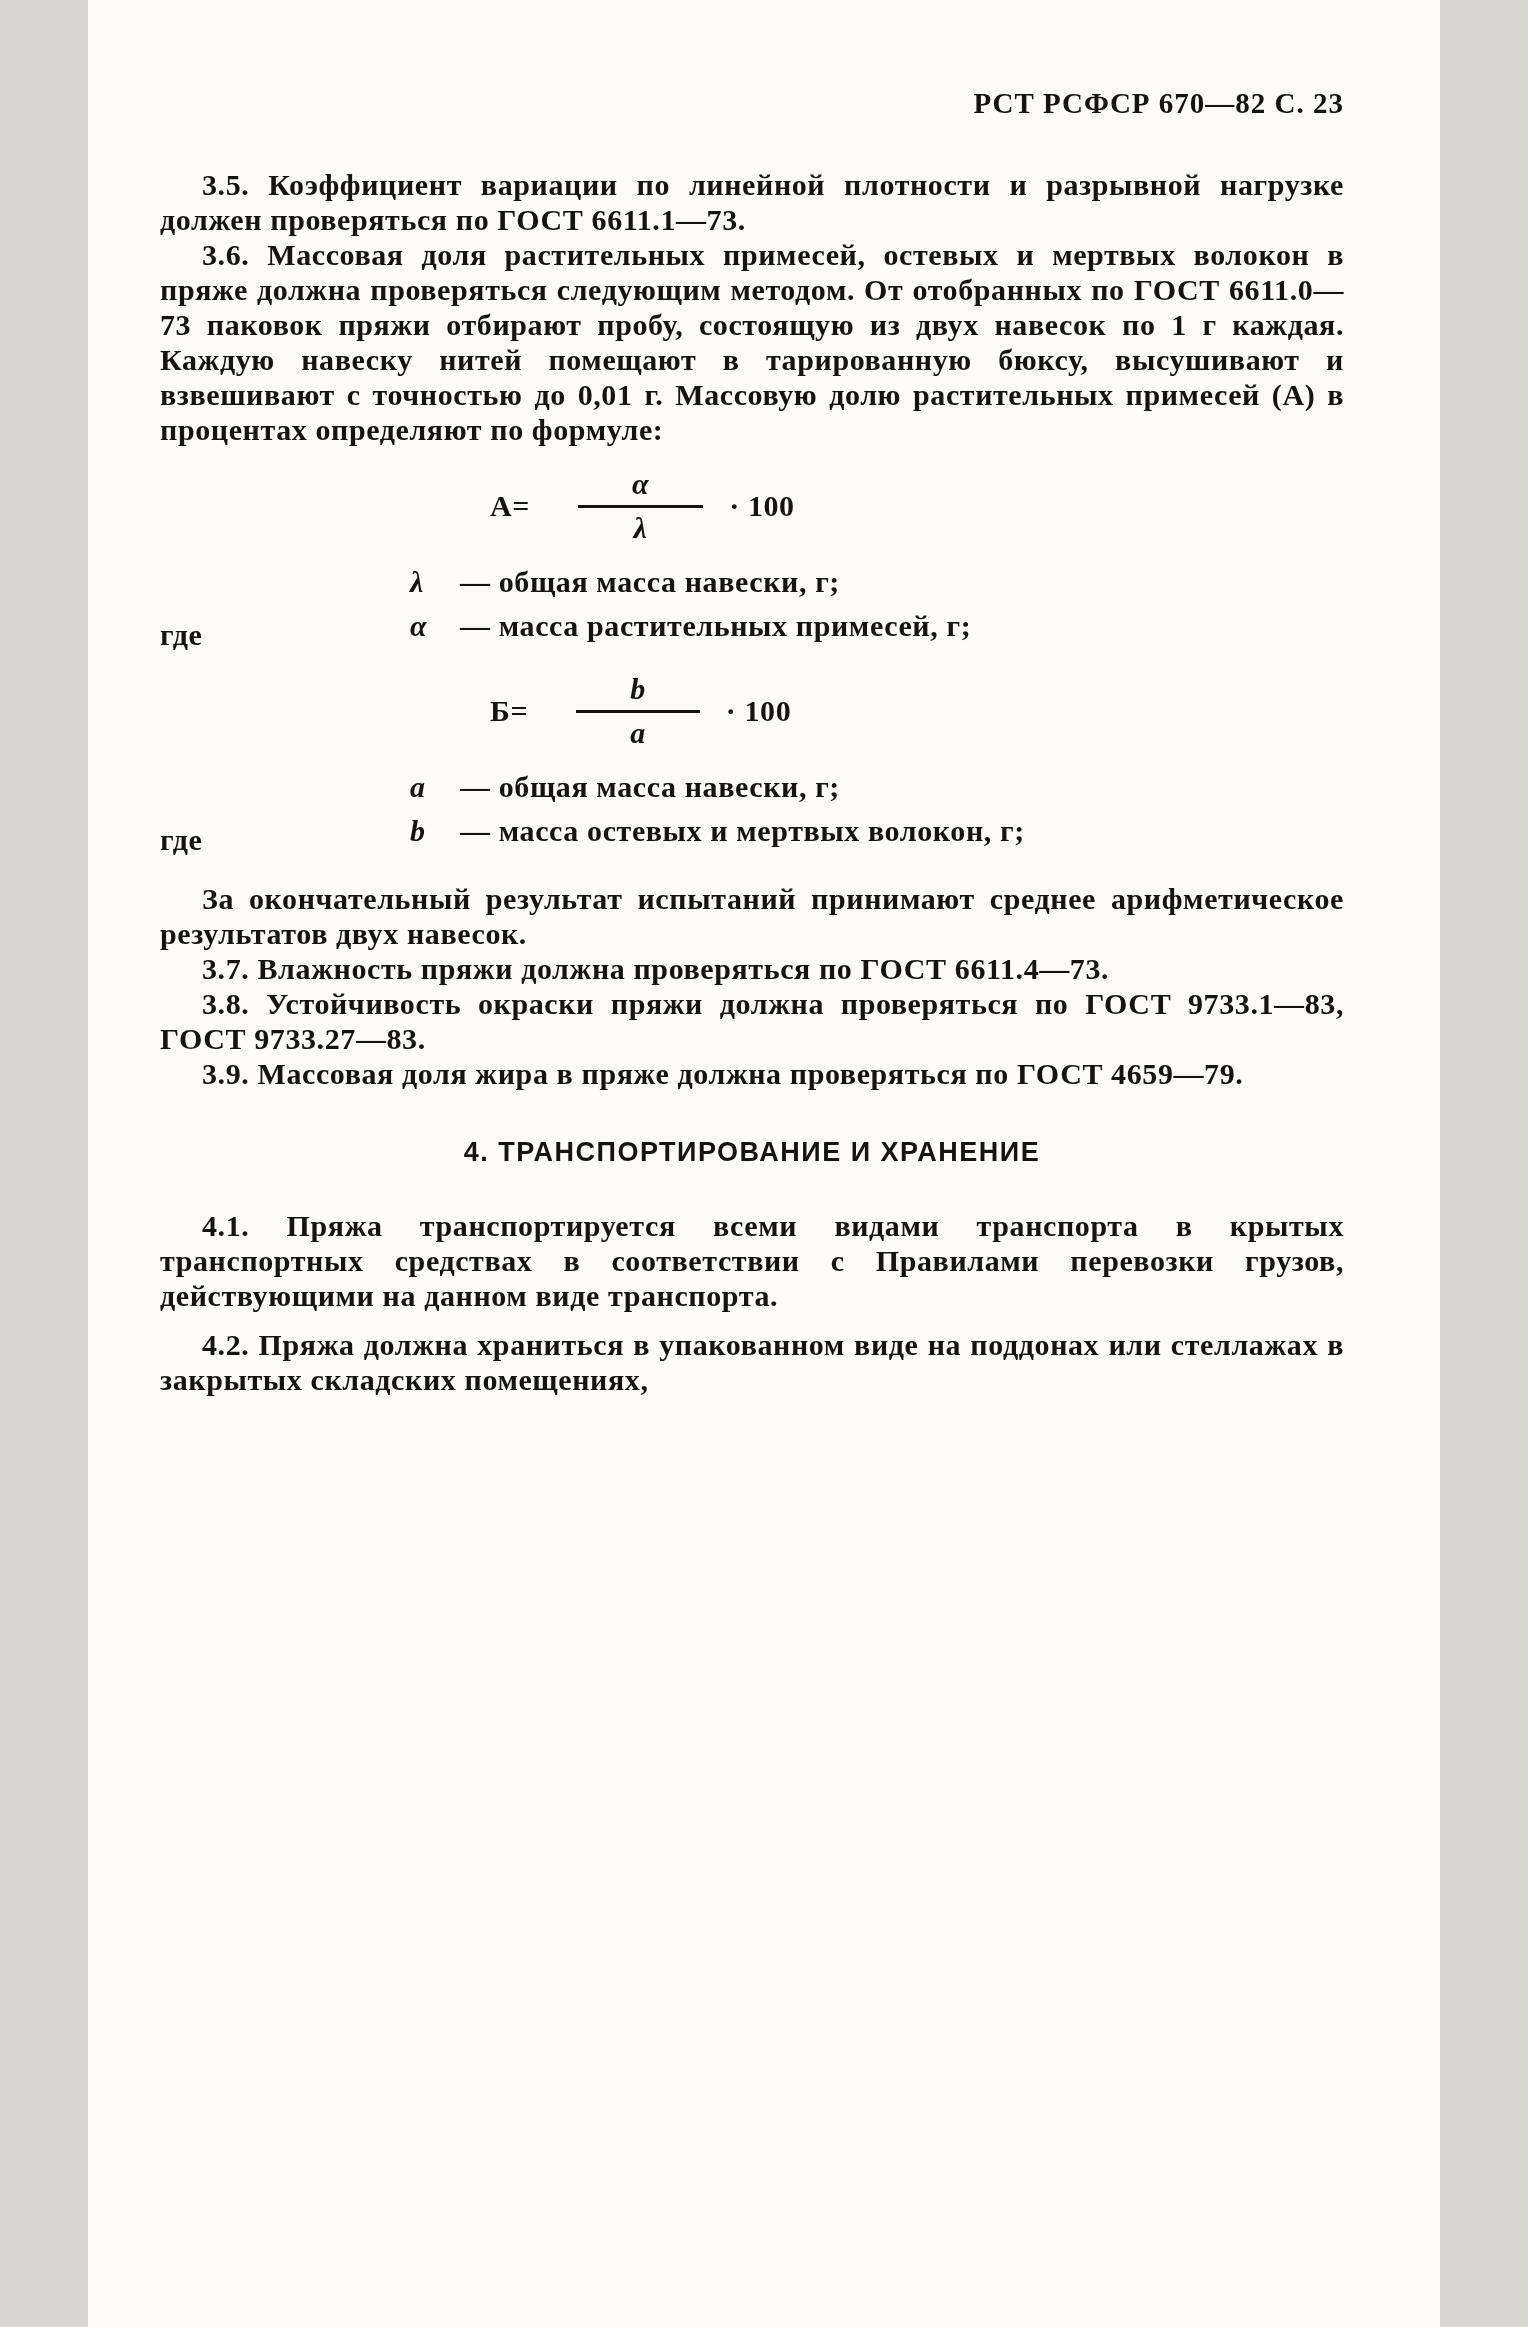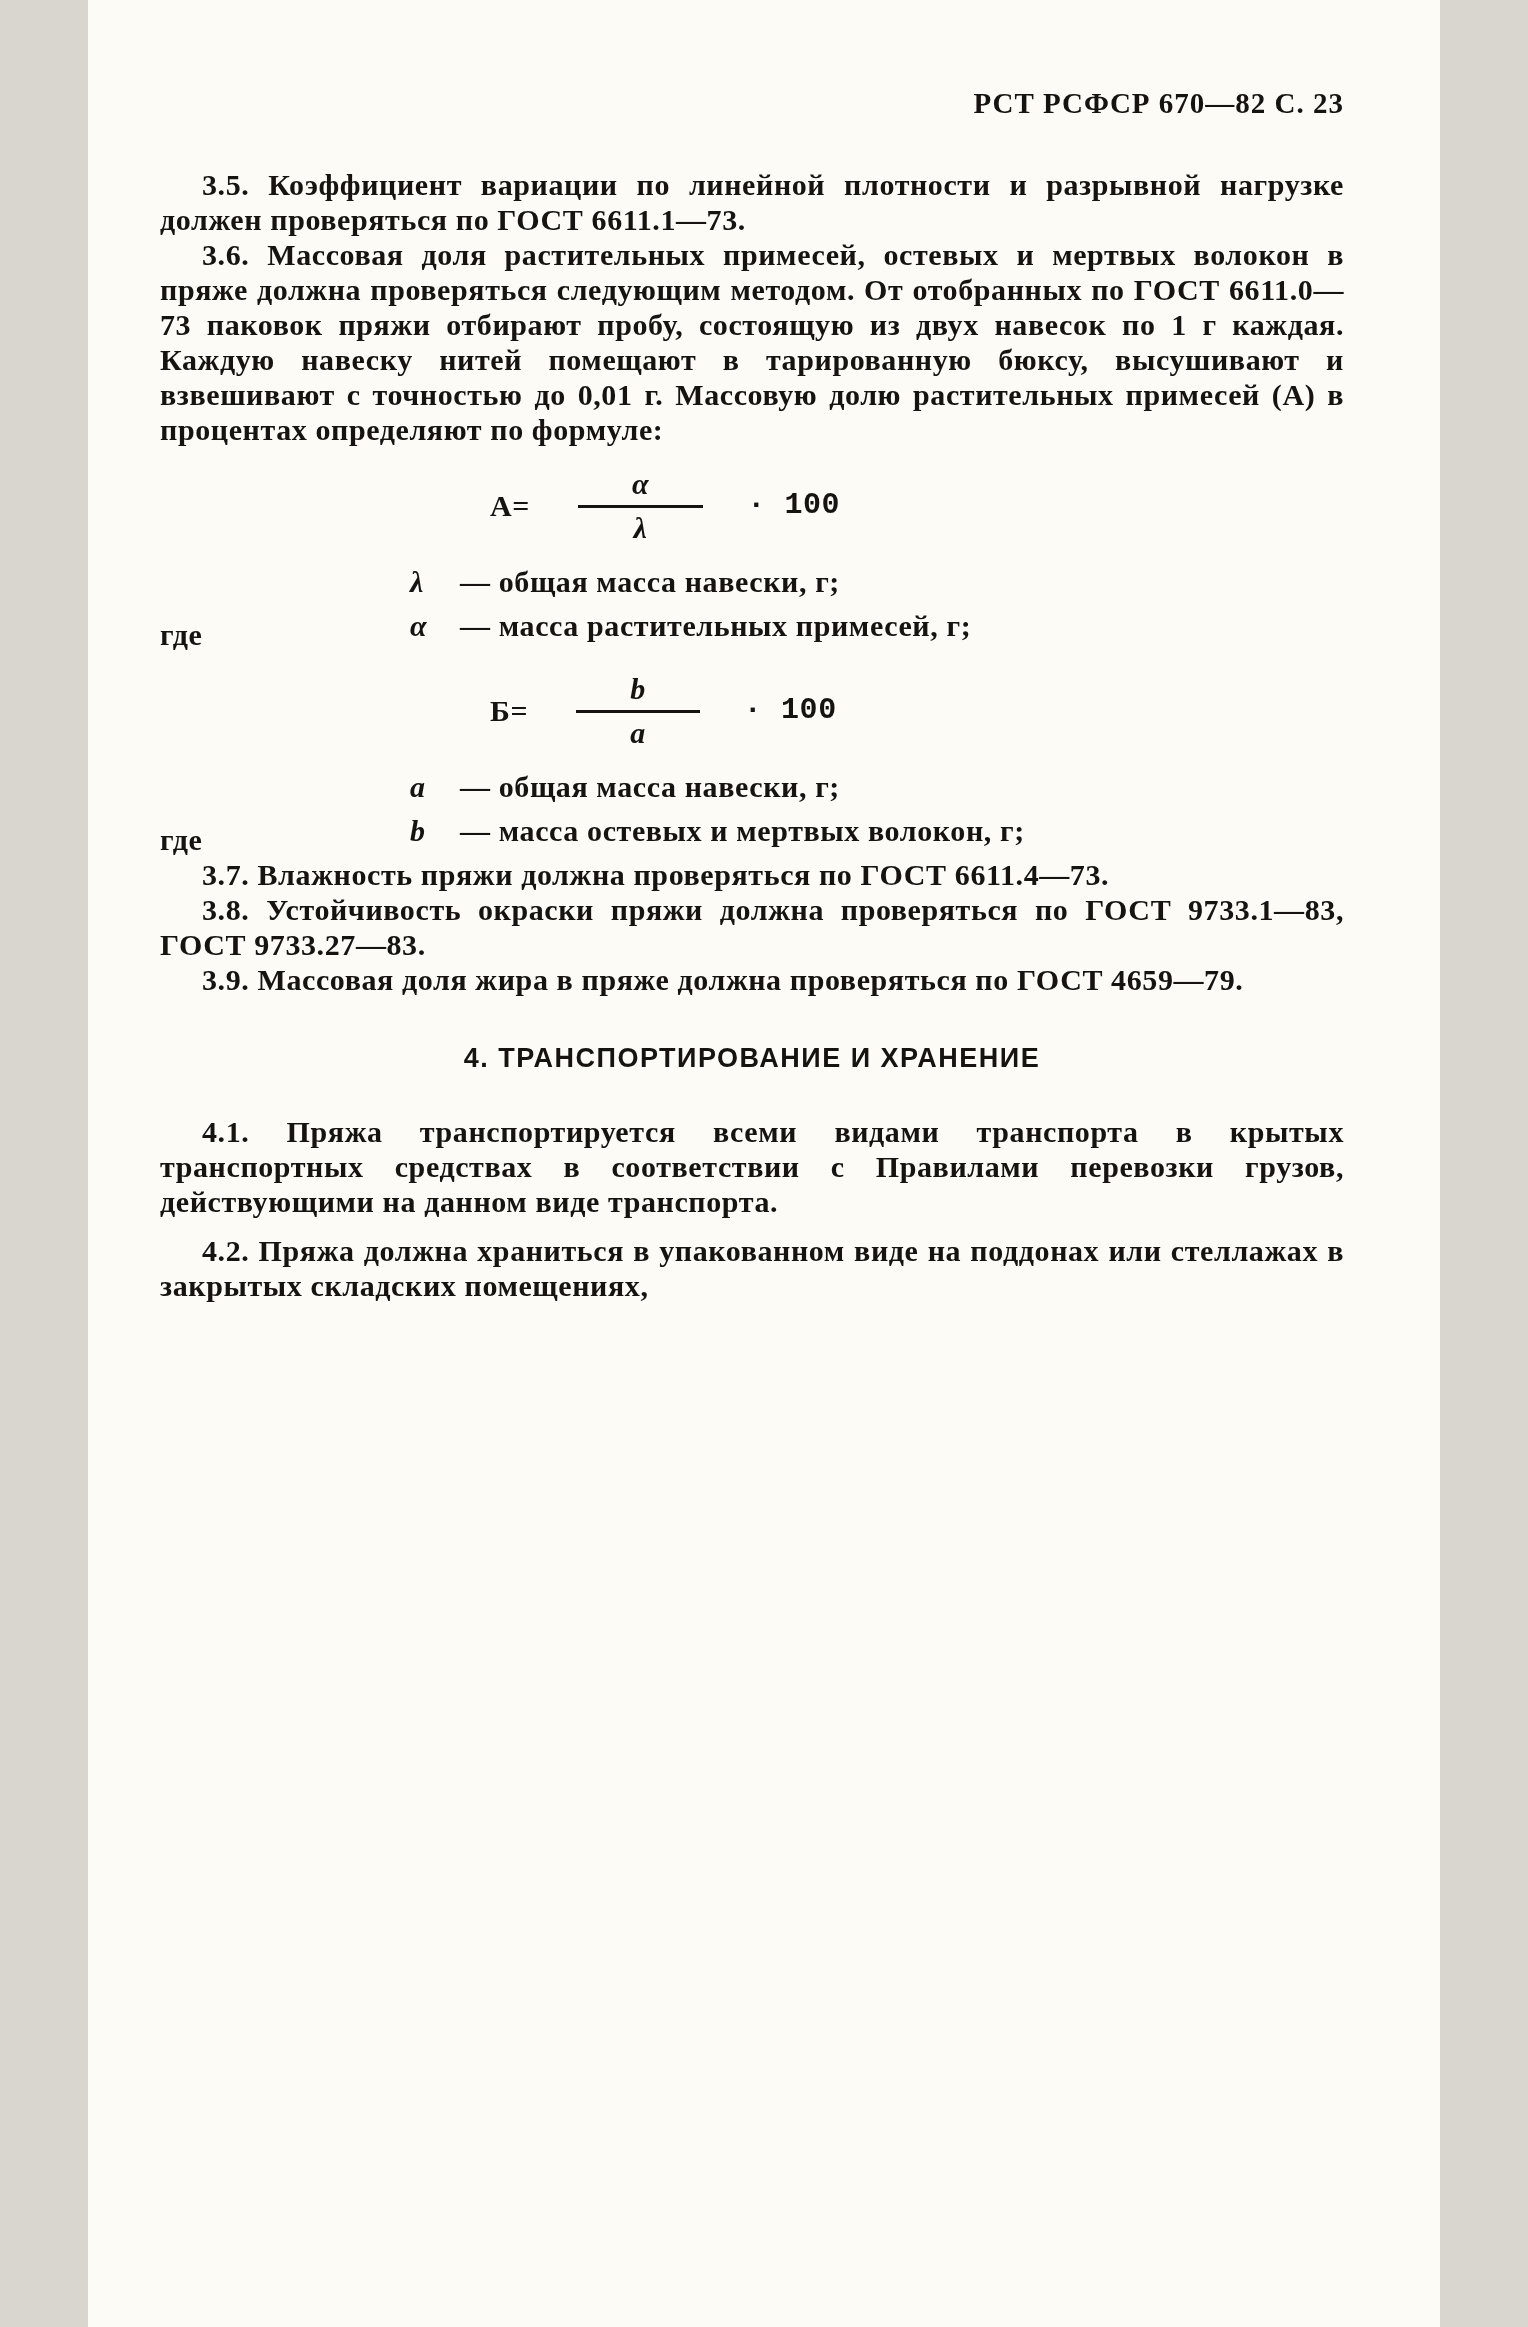--- a/index.html
+++ b/index.html
@@ -50,21 +50,21 @@
     text-align: center;
     line-height: 33px;
   }
   .frac .num {
     display: block;
     padding: 0 54px 5px;
     border-bottom: 3px solid #161310;
     font-style: italic;
   }
   .frac .den { display: block; padding-top: 3px; font-style: italic; }
-  .formula .factor { margin-left: 44px; font-family: Liberation Mono, monospace; }
+  .formula .factor { margin-left: 26px; }
 
   
   .where { display: flex; align-items: flex-end; margin-top: 20px; }
   .where-label { width: 250px; flex-shrink: 0; }
   .where-rows { flex: 1; }
   .where-row { display: flex; margin-bottom: 9px; }
   .where-sym { font-style: italic; width: 50px; flex-shrink: 0; }
   .where-text { flex: 1; }
 
   .section-heading {
@@ -128,20 +128,21 @@
           <span class="where-sym">a</span>
           <span class="where-text">— общая масса навески, г;</span>
         </div>
         <div class="where-row">
           <span class="where-sym">b</span>
           <span class="where-text">— масса остевых и мертвых волокон, г;</span>
         </div>
       </div>
     </div>
 
+    <p class="para indent gap-top-lg">За окончательный результат испытаний принимают среднее арифметическое результатов двух навесок.</p>
 
     <p class="para indent">3.7. Влажность пряжи должна проверяться по ГОСТ 6611.4—73.</p>
 
     <p class="para indent">3.8. Устойчивость окраски пряжи должна проверяться по ГОСТ 9733.1—83, ГОСТ 9733.27—83.</p>
 
     <p class="para indent">3.9. Массовая доля жира в пряже должна проверяться по ГОСТ 4659—79.</p>
 
     <h2 class="section-heading">4. ТРАНСПОРТИРОВАНИЕ И ХРАНЕНИЕ</h2>
 
     <p class="para indent">4.1. Пряжа транспортируется всеми видами транспорта в крытых транспортных средствах в соответствии с Правилами перевозки грузов, действующими на данном виде транспорта.</p>

